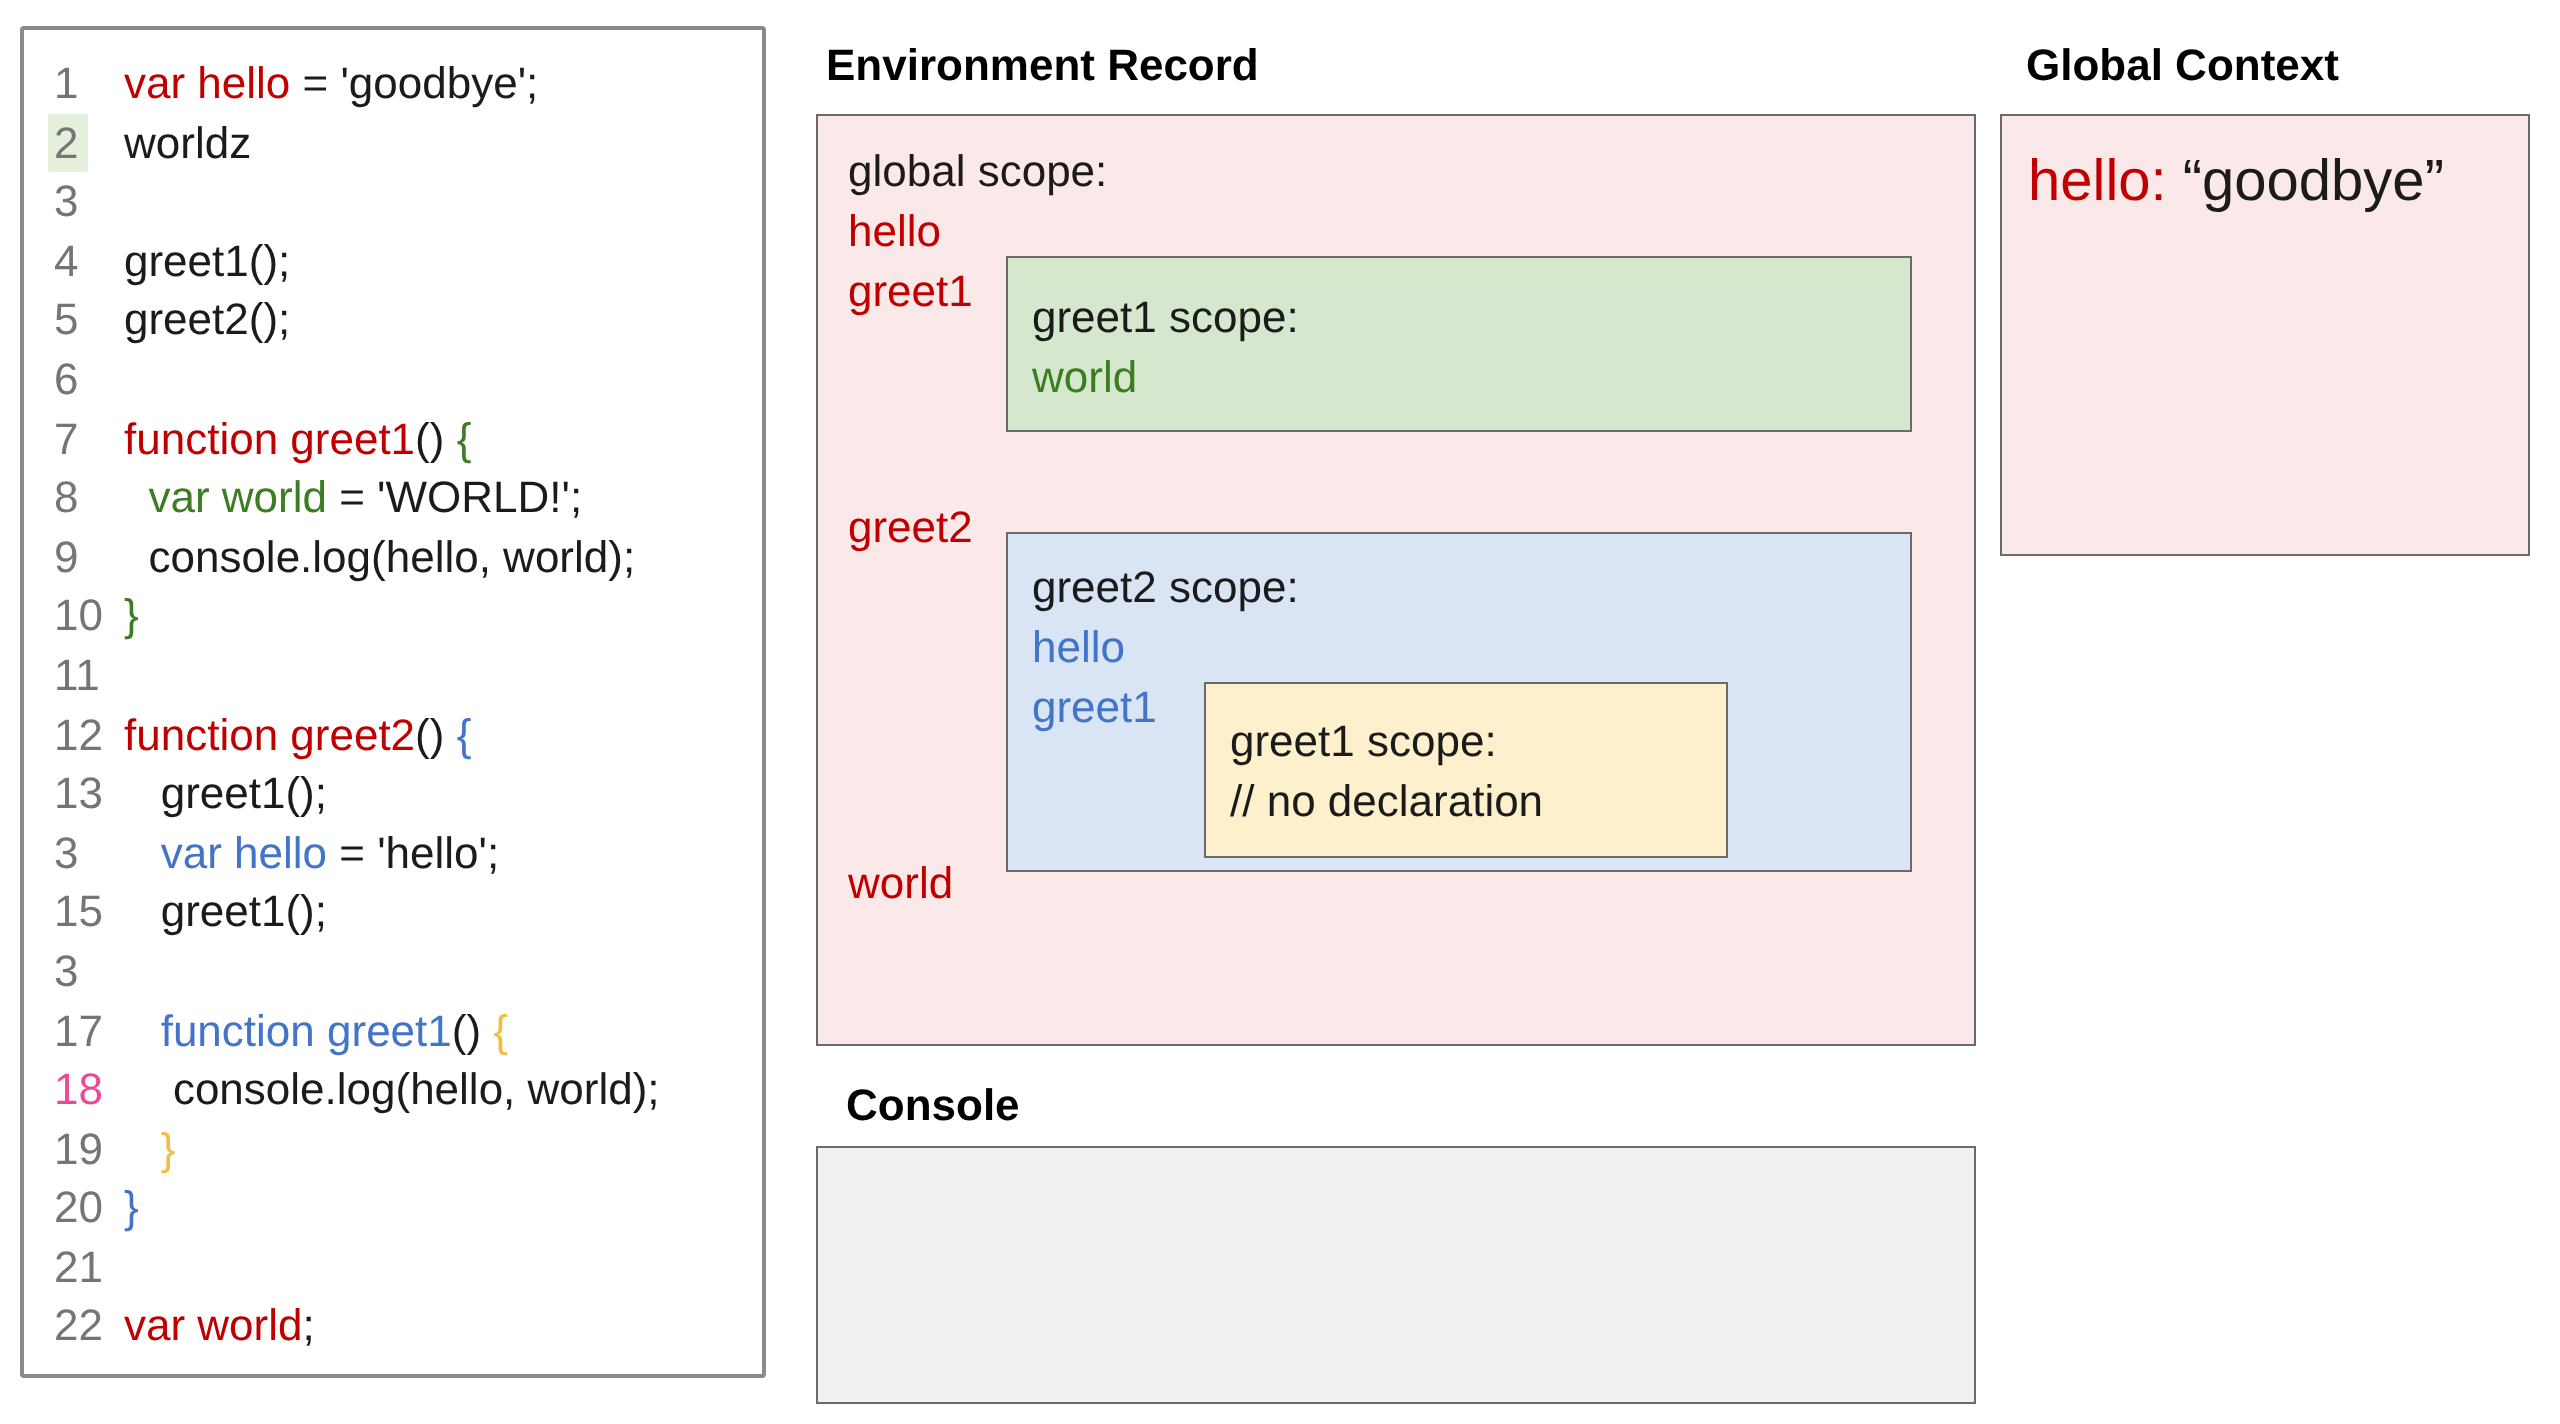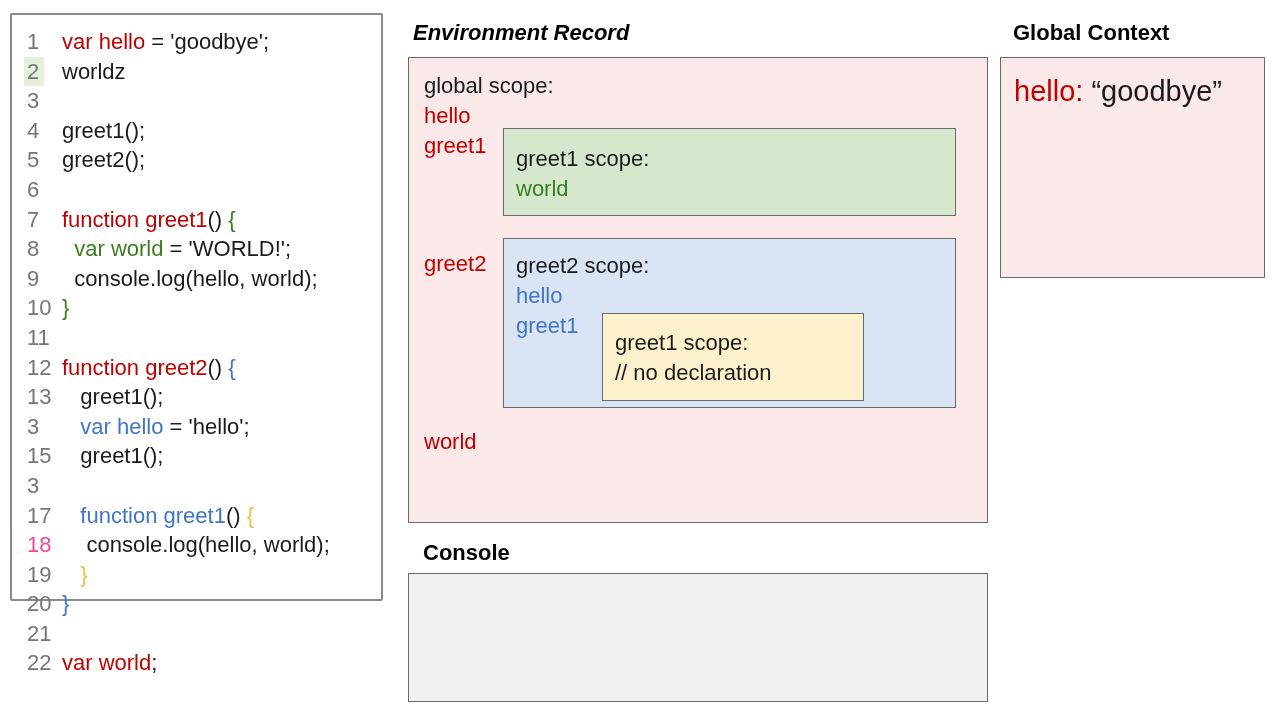--- a/index.html
+++ b/index.html
@@ -2,47 +2,47 @@
 <html><head>
 <meta charset="utf-8">
 <style>
   html,body{margin:0;padding:0;background:#ffffff;}
   .stage{
     position:relative;width:1280px;height:712px;background:#ffffff;overflow:hidden;
     font-family:"Liberation Sans","DejaVu Sans",sans-serif;color:#1b1b1b;
   }
   
   .code-panel{
-    position:absolute;left:10px;top:13px;width:373px;height:588px;
+    position:absolute;left:10px;top:13px;width:373px;height:676px;
     box-sizing:border-box;background:#ffffff;border:2px solid #8a8a8a;border-radius:2px;
   }
   .code-lines{position:absolute;left:0;top:12px;right:0;}
   .code-line{height:29.6px;line-height:29.6px;font-size:22px;white-space:pre;padding-left:12px;}
   .lnum{display:inline-block;width:38px;vertical-align:top;}
   .lnum .digit{display:inline-block;min-width:14px;padding:0 3px;border-radius:1px;}
   .code-text{white-space:pre;}
   
   .panel-heading{position:absolute;font-size:22px;font-weight:bold;color:#000000;}
-  .er-heading{left:413px;top:20px;font-style:italic;}
+  .er-heading{left:413px;top:20px;}
   .gc-heading{left:1013px;top:20px;}
   .console-heading{left:423px;top:540px;}
   
   .er-box{
     position:absolute;left:408px;top:57px;width:580px;height:466px;
     box-sizing:border-box;border:1.5px solid #6a6a6a;
   }
   .er-box .lbl{position:absolute;font-size:22px;line-height:24px;white-space:nowrap;text-align:right;}
   .lbl-global{left:15px;top:16px;}
   .lbl-hello{left:15px;top:46px;}
   .lbl-greet1{left:15px;top:76px;}
   .lbl-greet2{left:15px;top:194px;}
   .lbl-world{left:15px;top:372px;}
   .scope-box{position:absolute;box-sizing:border-box;border:1.5px solid #6a6a6a;}
   .greet1-box{left:94px;top:70px;width:453px;height:88px;}
-  .greet2-box{left:94px;top:180px;width:453px;height:170px;}
+  .greet2-box{left:94px;top:208px;width:453px;height:170px;}
   .inner-greet1-box{left:98px;top:74px;width:262px;height:88px;}
   .scope-box .lbl{position:absolute;font-size:22px;line-height:24px;white-space:nowrap;}
   .g1-title{left:12px;top:18px;}
   .g1-world{left:12px;top:48px;}
   .g2-title{left:12px;top:15px;}
   .g2-hello{left:12px;top:45px;}
   .g2-greet1{left:12px;top:75px;}
   .ig1-title{left:12px;top:17px;}
   .ig1-comment{left:12px;top:47px;}
   

